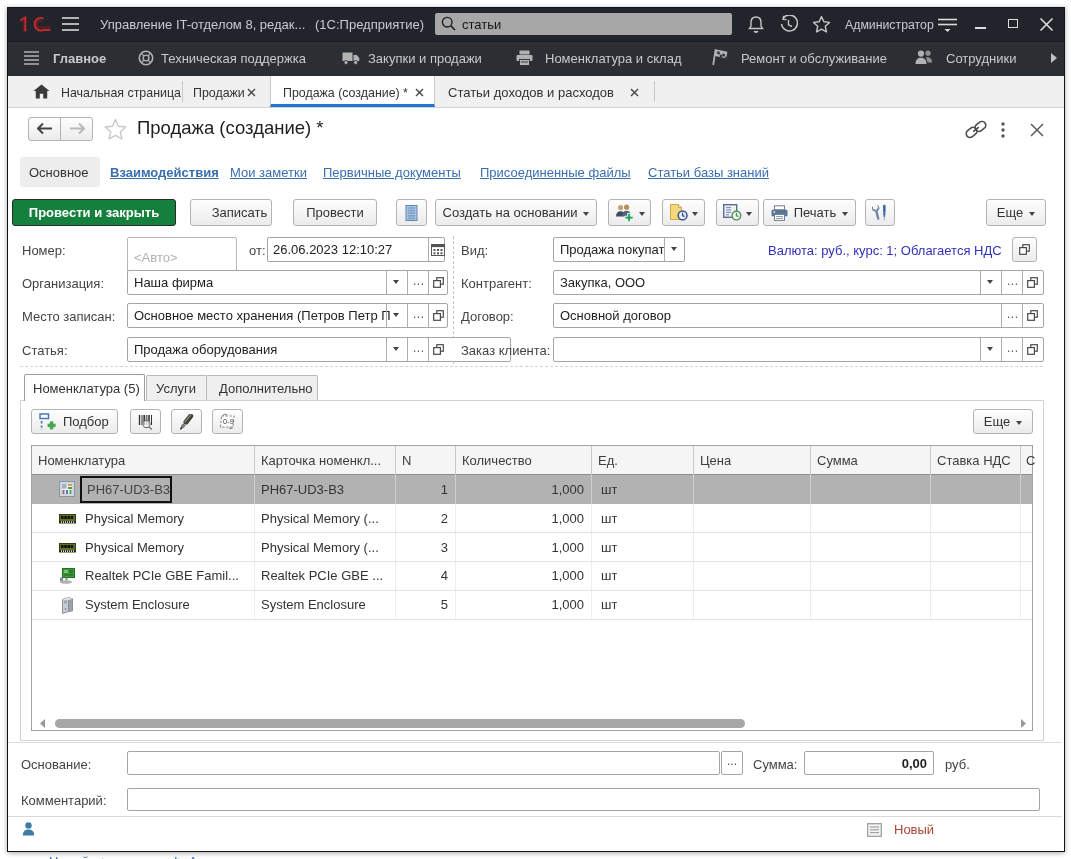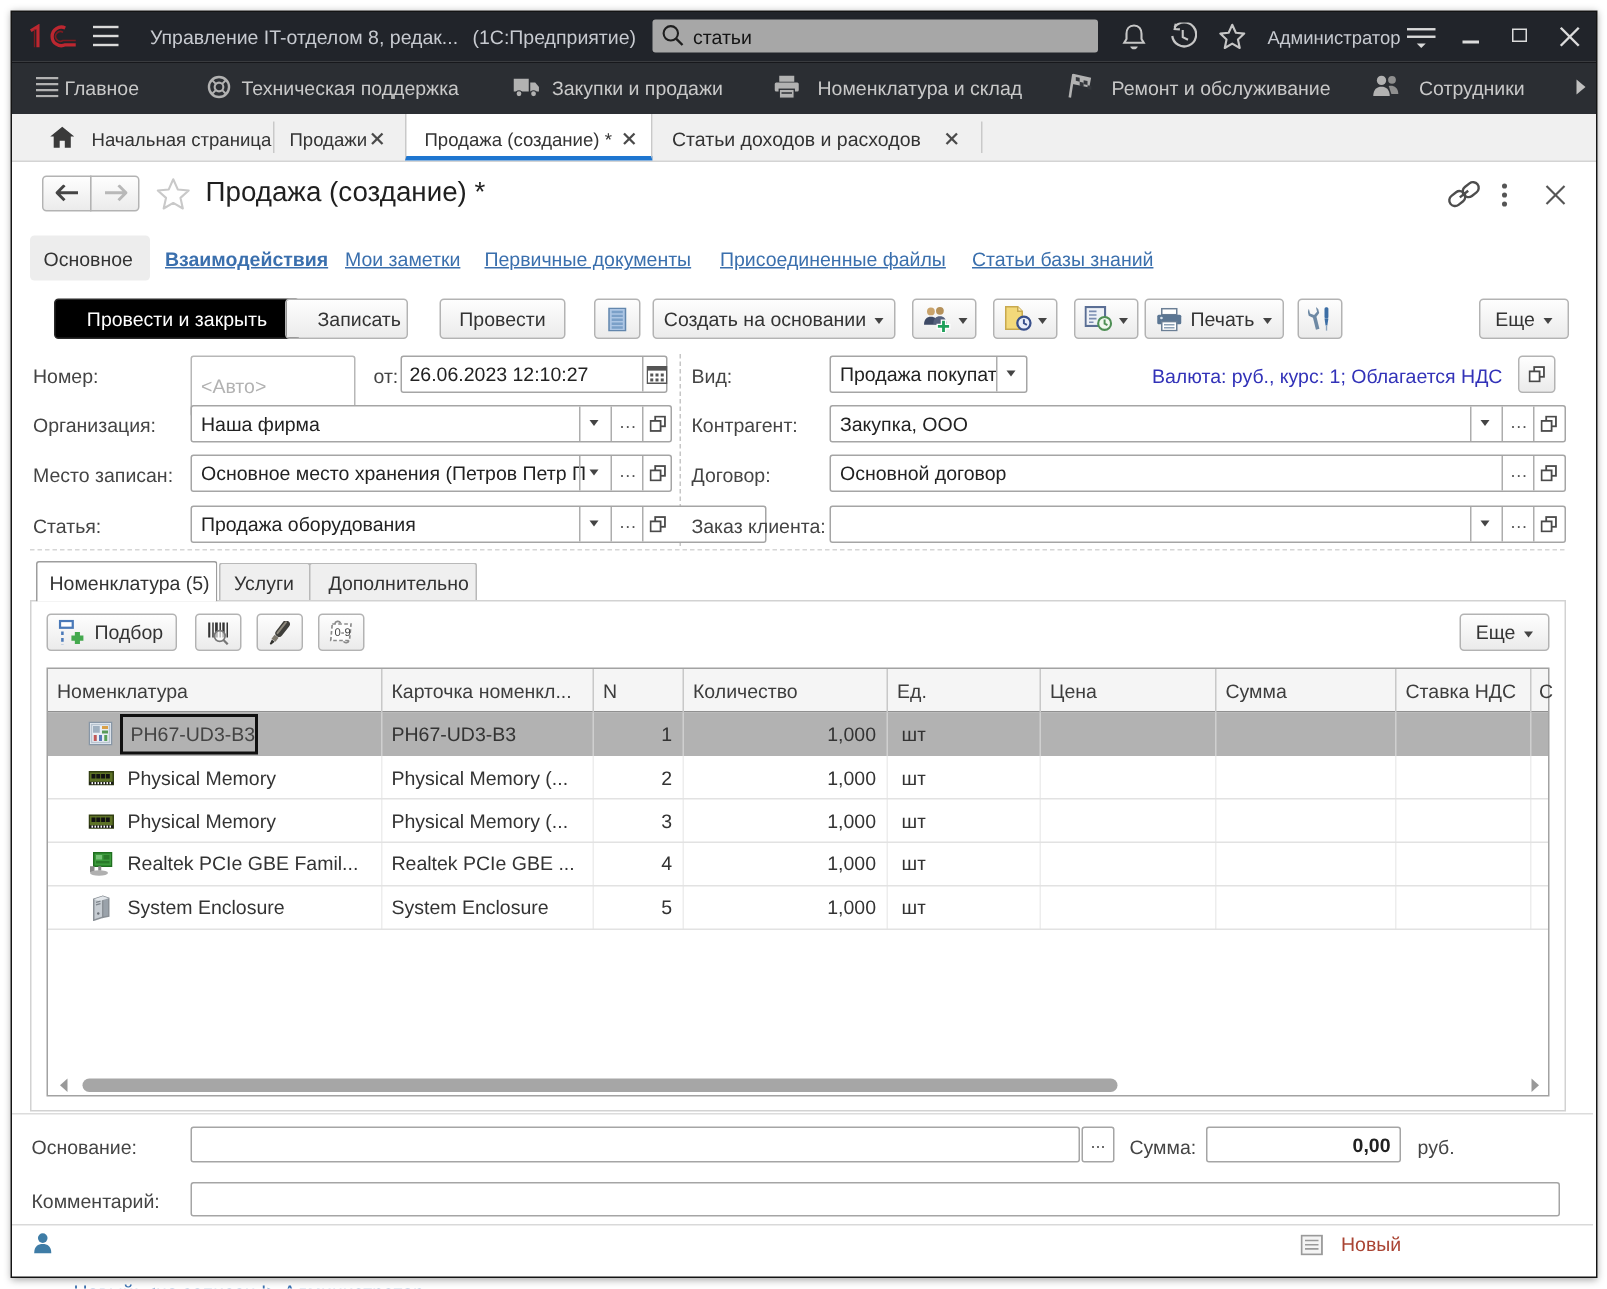--- a/index.html
+++ b/index.html
@@ -81,21 +81,21 @@
 </svg>
 
 <svg class="abs" style="left:24px;top:51px" width="15" height="14" viewBox="0 0 15 14">
   <g stroke="#b2b2b2" stroke-width="1.5">
       <line x1="0" y1="1" x2="15" y2="1"></line>
       <line x1="0" y1="5" x2="15" y2="5"></line>
       <line x1="0" y1="9" x2="15" y2="9"></line>
       <line x1="0" y1="13" x2="15" y2="13"></line>
     </g>
 </svg>
-<div class="abs mtxt" style="left:43px;top:51px;">Главное</div>
+<div class="abs mtxt" style="left:53px;top:51px;font-weight:bold;">Главное</div>
 <svg class="abs" style="left:138px;top:50px" width="16" height="16" viewBox="0 0 16 16">
   <circle cx="8" cy="8" r="6.7" stroke="#b2b2b2" stroke-width="1.6" fill="none"></circle>
   <circle cx="8" cy="8" r="2.9" stroke="#b2b2b2" stroke-width="1.4" fill="none"></circle>
   <g stroke="#b2b2b2" stroke-width="1.3">
       <line x1="3.3" y1="3.3" x2="5.9" y2="5.9"></line>
       <line x1="12.7" y1="3.3" x2="10.1" y2="5.9"></line>
       <line x1="3.3" y1="12.7" x2="5.9" y2="10.1"></line>
       <line x1="12.7" y1="12.7" x2="10.1" y2="10.1"></line>
     </g>
 </svg>
@@ -199,21 +199,21 @@
 </svg>
 
 <div class="abs" style="left:20px;top:157px;width:80px;height:30px;background:#ededed;border-radius:3px;"></div>
 <div class="abs" style="left:29px;top:165px;color:#333;">Основное</div>
 <div class="link" style="left:110px;top:165px;font-weight:bold;">Взаимодействия</div>
 <div class="link" style="left:230px;top:165px;">Мои заметки</div>
 <div class="link" style="left:323px;top:165px;">Первичные документы</div>
 <div class="link" style="left:480px;top:165px;">Присоединенные файлы</div>
 <div class="link" style="left:648px;top:165px;">Статьи базы знаний</div>
 
-<div class="btn" style="left:36px;top:199px;width:164px;height:27px;background:#000000;border-color:#2a2a2a;color:#fff;font-weight:normal;">Провести и закрыть</div>
+<div class="btn" style="left:12px;top:199px;width:164px;height:27px;background:#15803d;border-color:#2a2a2a;color:#fff;font-weight:bold;">Провести и закрыть</div>
 <div class="btn" style="left:190px;top:199px;width:82px;height:27px;padding-left:17px;">Записать</div>
 <div class="btn" style="left:293px;top:199px;width:84px;height:27px;">Провести</div>
 <div class="btn" style="left:396px;top:199px;width:31px;height:27px;">
   <svg width="13" height="16" viewBox="0 0 13 16">
       <rect x="1" y="0.5" width="11" height="15" fill="#adc6e4" stroke="#6286ad"></rect>
       <g stroke="#7ba0c8" stroke-width="1.6">
         <line x1="2.8" y1="3" x2="10.2" y2="3"></line>
         <line x1="2.8" y1="5.6" x2="10.2" y2="5.6"></line>
         <line x1="2.8" y1="8.2" x2="10.2" y2="8.2"></line>
         <line x1="2.8" y1="10.8" x2="10.2" y2="10.8"></line>

